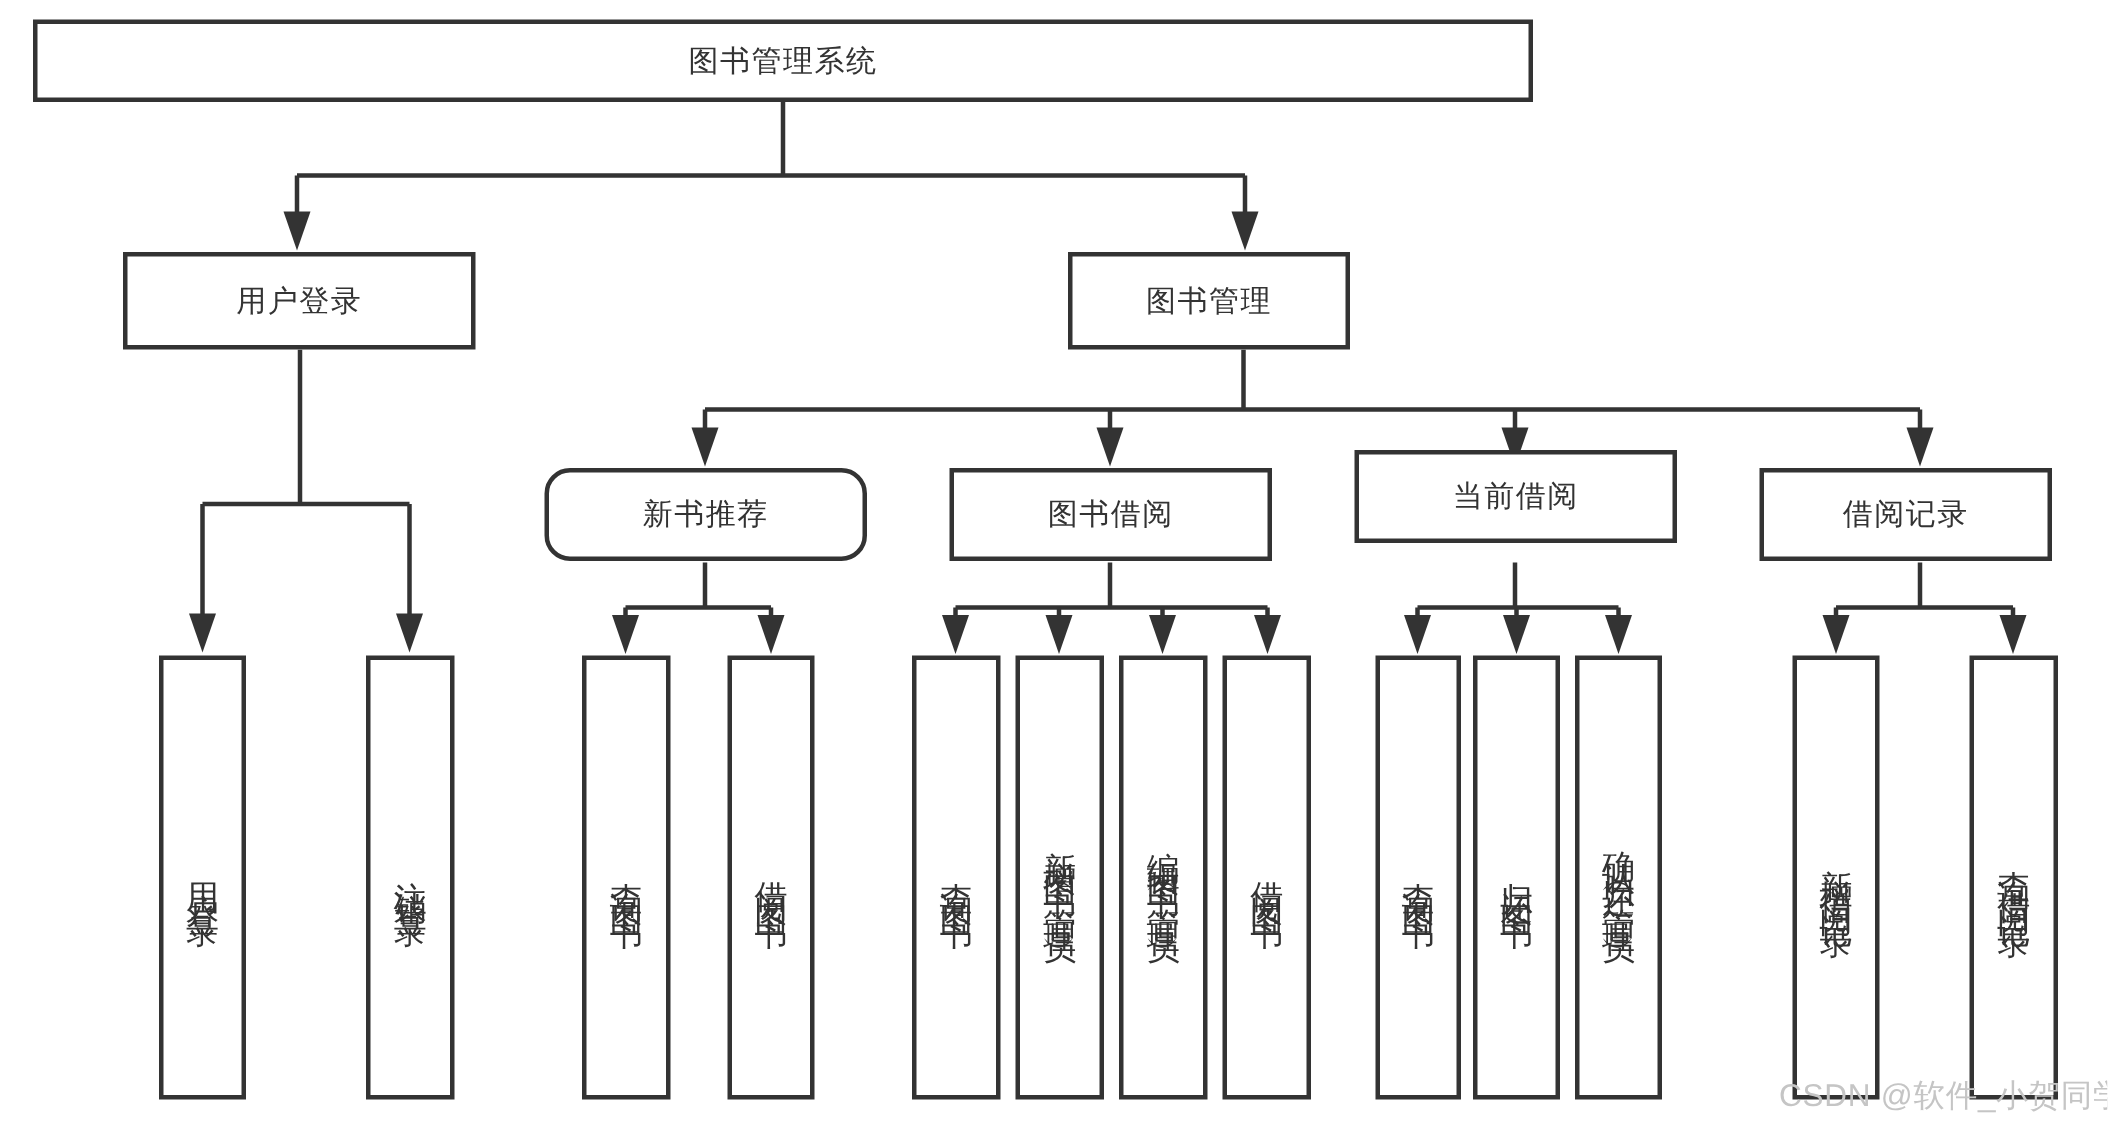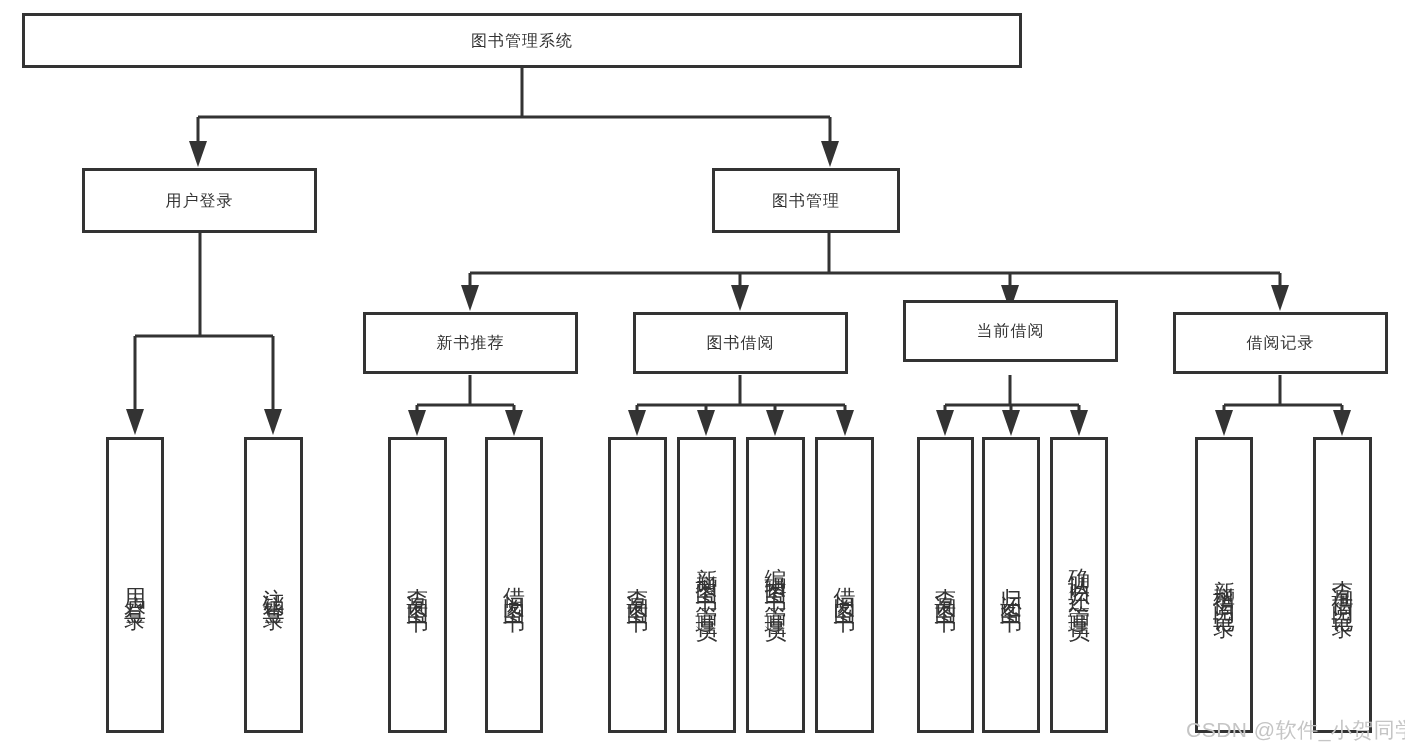--- a/index.html
+++ b/index.html
@@ -12,44 +12,44 @@
     overflow:hidden;
   }
   svg.wires{position:absolute;left:0;top:0;width:1405px;height:747px;}
   .box{
     position:absolute;
     background:#ffffff;
     border:3px solid #333333;
     box-sizing:border-box;
     display:flex;align-items:center;justify-content:center;
     color:#333333;
-    font-size:16px;
+    font-size:20px;
     letter-spacing:1px;
     text-align:center;
     line-height:1.2;
   }
   .vbox{
     writing-mode:vertical-rl;
     text-orientation:mixed;
     font-size:22px;
     letter-spacing:0.35em;
     line-height:1;
   }
   
   .n-root        {left:22px;  top:13px;  width:1000px; height:55px;}
   .n-user-login  {left:82px;  top:168px; width:235px;  height:65px;}
   .n-book-mgmt   {left:712px; top:168px; width:188px;  height:65px;}
 
   .n-user-login-v{left:106px; top:437px; width:58px;  height:296px;}
   .n-logout-v    {left:244px; top:437px; width:59px;  height:296px;}
 
-  .n-new-rec     {left:363px; top:312px; width:215px; height:62px;}
+  .n-new-rec     {left:363px; top:312px; width:215px; height:62px;border-radius:17px;}
   .n-book-borrow {left:633px; top:312px; width:215px; height:62px;text-align:right;}
   .n-current     {left:903px; top:300px; width:215px; height:62px;}
-  .n-records     {left:1173px;top:312px; width:215px; height:62px;}
+  .n-records     {left:1173px;top:312px; width:195px; height:62px;}
 
   .n-g1c1{left:388px; top:437px; width:59px; height:296px;}
   .n-g1c2{left:485px; top:437px; width:58px; height:296px;}
 
   .n-g2c1{left:608px; top:437px; width:59px; height:296px;}
   .n-g2c2{left:677px; top:437px; width:59px; height:296px;}
   .n-g2c3{left:746px; top:437px; width:59px; height:296px;}
   .n-g2c4{left:815px; top:437px; width:59px; height:296px;}
 
   .n-g3c1{left:917px; top:437px; width:57px; height:296px;}

